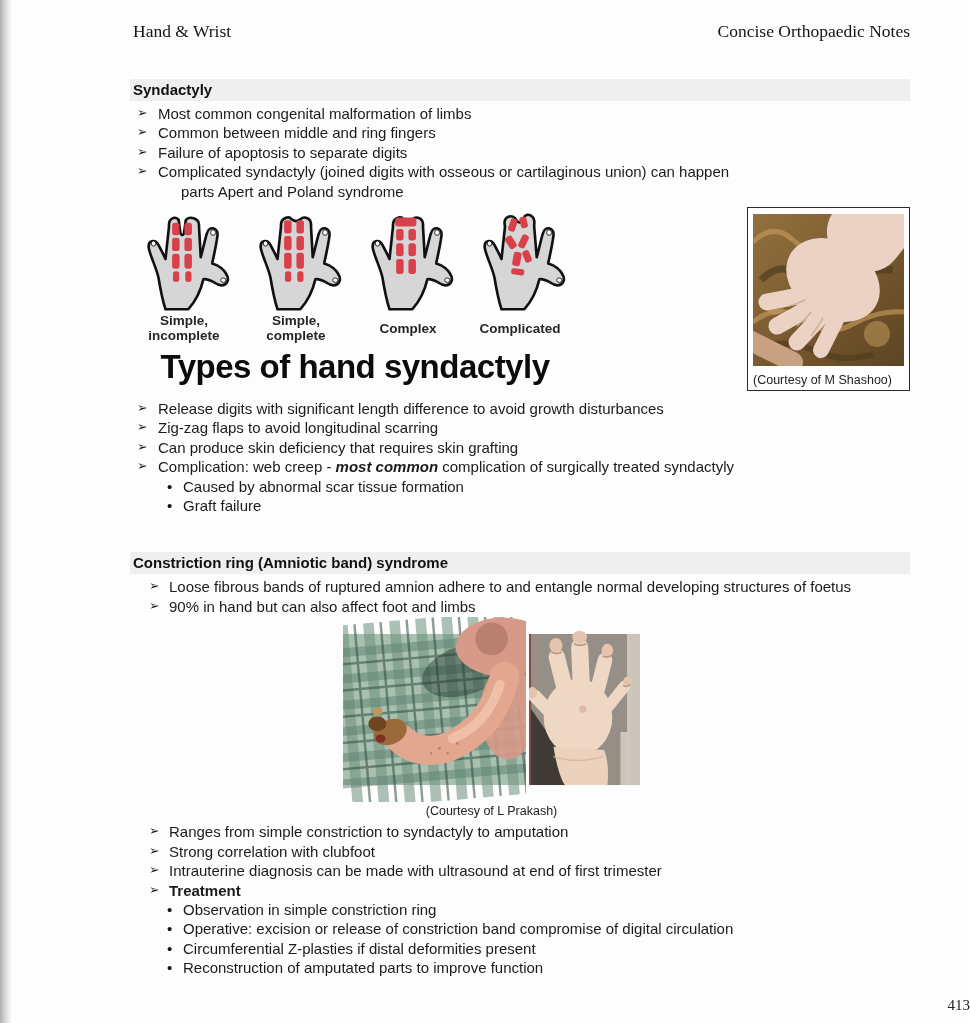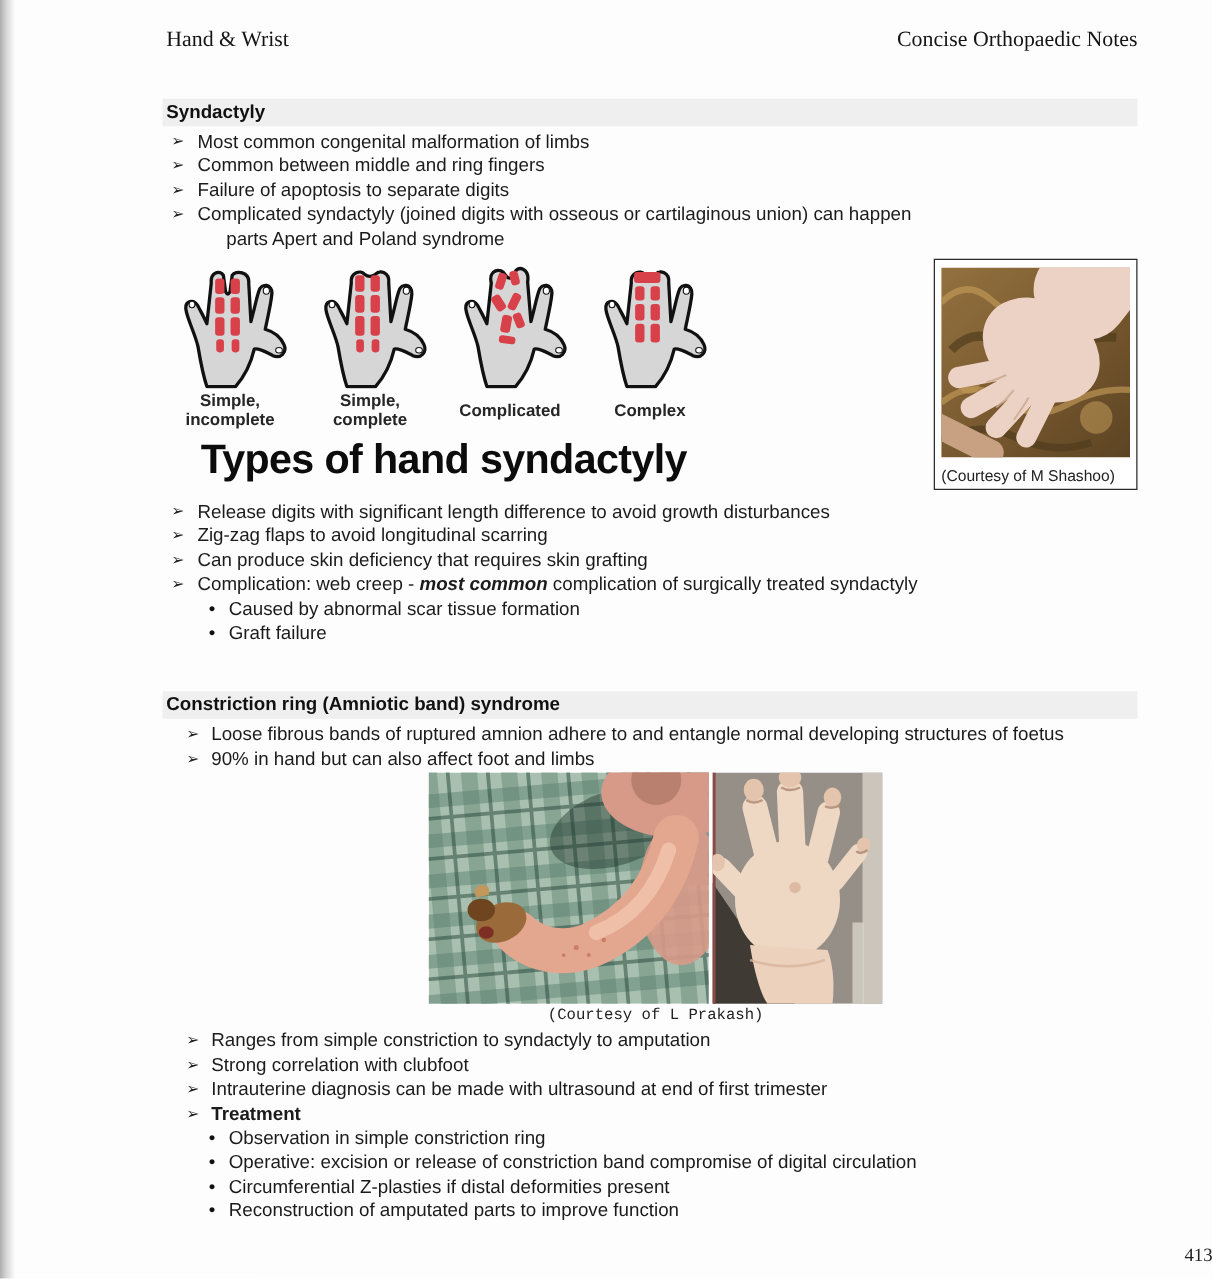--- a/index.html
+++ b/index.html
@@ -66,21 +66,21 @@
     color:#0c0c0c;text-align:center;width:450px;
   }
   .photo-box{
     width:151px;border:1px solid #2a2a2a;background:#fff;
     padding:6px 5px 3px 5px;align-self:flex-start;
   }
   .photo-box .photo-caption{
     font-size:12.5px;color:#222;padding-top:3px;white-space:nowrap;
   }
   
-  .photo-pair-wrap{width:363px;margin:1px 0 0 213px;font-family:Liberation Mono, monospace;}
+  .photo-pair-wrap{width:297px;margin:1px 0 0 213px;}
   .photo-pair{display:flex;gap:3px;}
   .pair-caption{
     text-align:center;font-size:12.5px;color:#222;margin-top:2px;
   }
   .page-number{
     position:absolute;left:0;right:0;bottom:9px;text-align:right;
     font-family:"Liberation Serif","DejaVu Serif",serif;
     font-size:15px;color:#222;
   }
 </style>
@@ -169,62 +169,62 @@
               </g>
             </svg>
             <div class="hand-label">
               <span>Simple,</span>
               <span>complete</span>
             </div>
           </div>
 
           <div class="hand-fig">
             <svg class="hand-svg" viewBox="0 0 104 118">
+              <path d="M31 116 C27 104 25 92 23 80 C21 70 13 54 12 46 C11 38 19 36 23 43 C26 49 29 54 31 59 L35 22 C34 12 44 10 47 14 Q52 18 57 14 C61 10 70 12 69 22 L71 57 C74 46 76 36 78 30 C80 21 91 23 90 32 C89 42 86 54 84 64 C91 66 98 71 101 78 C104 85 98 91 91 88 C85 85 79 81 74 82 C71 95 65 107 57 116 Z" fill="#d6d6d6" stroke="#111" stroke-width="3" stroke-linejoin="round"></path>
+              <g fill="#d8414a">
+                <rect x="37.5" y="12" width="24" height="10" rx="3"></rect>
+                <rect x="38.5" y="25" width="8.5" height="13" rx="3"></rect>
+                  <rect x="38.5" y="41" width="8.5" height="15" rx="3"></rect>
+                  <rect x="38.5" y="59" width="8.5" height="17" rx="3"></rect>
+                <rect x="52.5" y="25" width="8.5" height="13" rx="3"></rect>
+                  <rect x="52.5" y="41" width="8.5" height="15" rx="3"></rect>
+                  <rect x="52.5" y="59" width="8.5" height="17" rx="3"></rect>
+              </g>
+              <g fill="#fff" stroke="#111" stroke-width="1">
+                <ellipse cx="17.5" cy="41.5" rx="2.6" ry="3"></ellipse>
+                  <ellipse cx="85" cy="29" rx="2.8" ry="3.2"></ellipse>
+                  <ellipse cx="96.5" cy="83" rx="3" ry="2.5"></ellipse>
+              </g>
+            </svg>
+            <div class="hand-label">
+              <span>Complex</span>
+              <span></span>
+            </div>
+          </div>
+
+          <div class="hand-fig">
+            <svg class="hand-svg" viewBox="0 0 104 118">
               <path d="M31 116 C27 104 25 92 23 80 C21 70 13 54 12 46 C11 38 19 36 23 43 C26 49 29 54 31 59 L35 22 C32 10 44 7 48 15 Q52 21 56 13 C59 5 70 9 68 21 L71 57 C74 46 76 36 78 30 C80 21 91 23 90 32 C89 42 86 54 84 64 C91 66 98 71 101 78 C104 85 98 91 91 88 C85 85 79 81 74 82 C71 95 65 107 57 116 Z" fill="#d6d6d6" stroke="#111" stroke-width="3" stroke-linejoin="round"></path>
               <g fill="#d8414a">
                 <rect x="40" y="13" width="8" height="15" rx="3" transform="rotate(18 44 20)"></rect>
                 <rect x="52" y="11" width="8" height="13" rx="3" transform="rotate(-14 56 17)"></rect>
                 <rect x="37" y="33" width="9" height="15" rx="3" transform="rotate(-32 41 40)"></rect>
                 <rect x="52" y="31" width="8" height="16" rx="3" transform="rotate(26 56 39)"></rect>
                 <rect x="44" y="51" width="9" height="16" rx="3" transform="rotate(10 48 59)"></rect>
                 <rect x="56" y="49" width="8" height="14" rx="3" transform="rotate(-22 60 56)"></rect>
                 <rect x="42" y="70" width="15" height="7" rx="3" transform="rotate(8 49 73)"></rect>
               </g>
               <g fill="#fff" stroke="#111" stroke-width="1">
                 <ellipse cx="17.5" cy="41.5" rx="2.6" ry="3"></ellipse>
                   <ellipse cx="85" cy="29" rx="2.8" ry="3.2"></ellipse>
                   <ellipse cx="96.5" cy="83" rx="3" ry="2.5"></ellipse>
               </g>
             </svg>
             <div class="hand-label">
               <span>Complicated</span>
-              <span></span>
-            </div>
-          </div>
-
-          <div class="hand-fig">
-            <svg class="hand-svg" viewBox="0 0 104 118">
-              <path d="M31 116 C27 104 25 92 23 80 C21 70 13 54 12 46 C11 38 19 36 23 43 C26 49 29 54 31 59 L35 22 C34 12 44 10 47 14 Q52 18 57 14 C61 10 70 12 69 22 L71 57 C74 46 76 36 78 30 C80 21 91 23 90 32 C89 42 86 54 84 64 C91 66 98 71 101 78 C104 85 98 91 91 88 C85 85 79 81 74 82 C71 95 65 107 57 116 Z" fill="#d6d6d6" stroke="#111" stroke-width="3" stroke-linejoin="round"></path>
-              <g fill="#d8414a">
-                <rect x="37.5" y="12" width="24" height="10" rx="3"></rect>
-                <rect x="38.5" y="25" width="8.5" height="13" rx="3"></rect>
-                  <rect x="38.5" y="41" width="8.5" height="15" rx="3"></rect>
-                  <rect x="38.5" y="59" width="8.5" height="17" rx="3"></rect>
-                <rect x="52.5" y="25" width="8.5" height="13" rx="3"></rect>
-                  <rect x="52.5" y="41" width="8.5" height="15" rx="3"></rect>
-                  <rect x="52.5" y="59" width="8.5" height="17" rx="3"></rect>
-              </g>
-              <g fill="#fff" stroke="#111" stroke-width="1">
-                <ellipse cx="17.5" cy="41.5" rx="2.6" ry="3"></ellipse>
-                  <ellipse cx="85" cy="29" rx="2.8" ry="3.2"></ellipse>
-                  <ellipse cx="96.5" cy="83" rx="3" ry="2.5"></ellipse>
-              </g>
-            </svg>
-            <div class="hand-label">
-              <span>Complex</span>
               <span></span>
             </div>
           </div>
 
         </div>
         <div class="diagram-title">Types of hand syndactyly</div>
       </div>
 
       <div class="photo-box">
         <svg width="151" height="152" viewBox="0 0 151 152">

